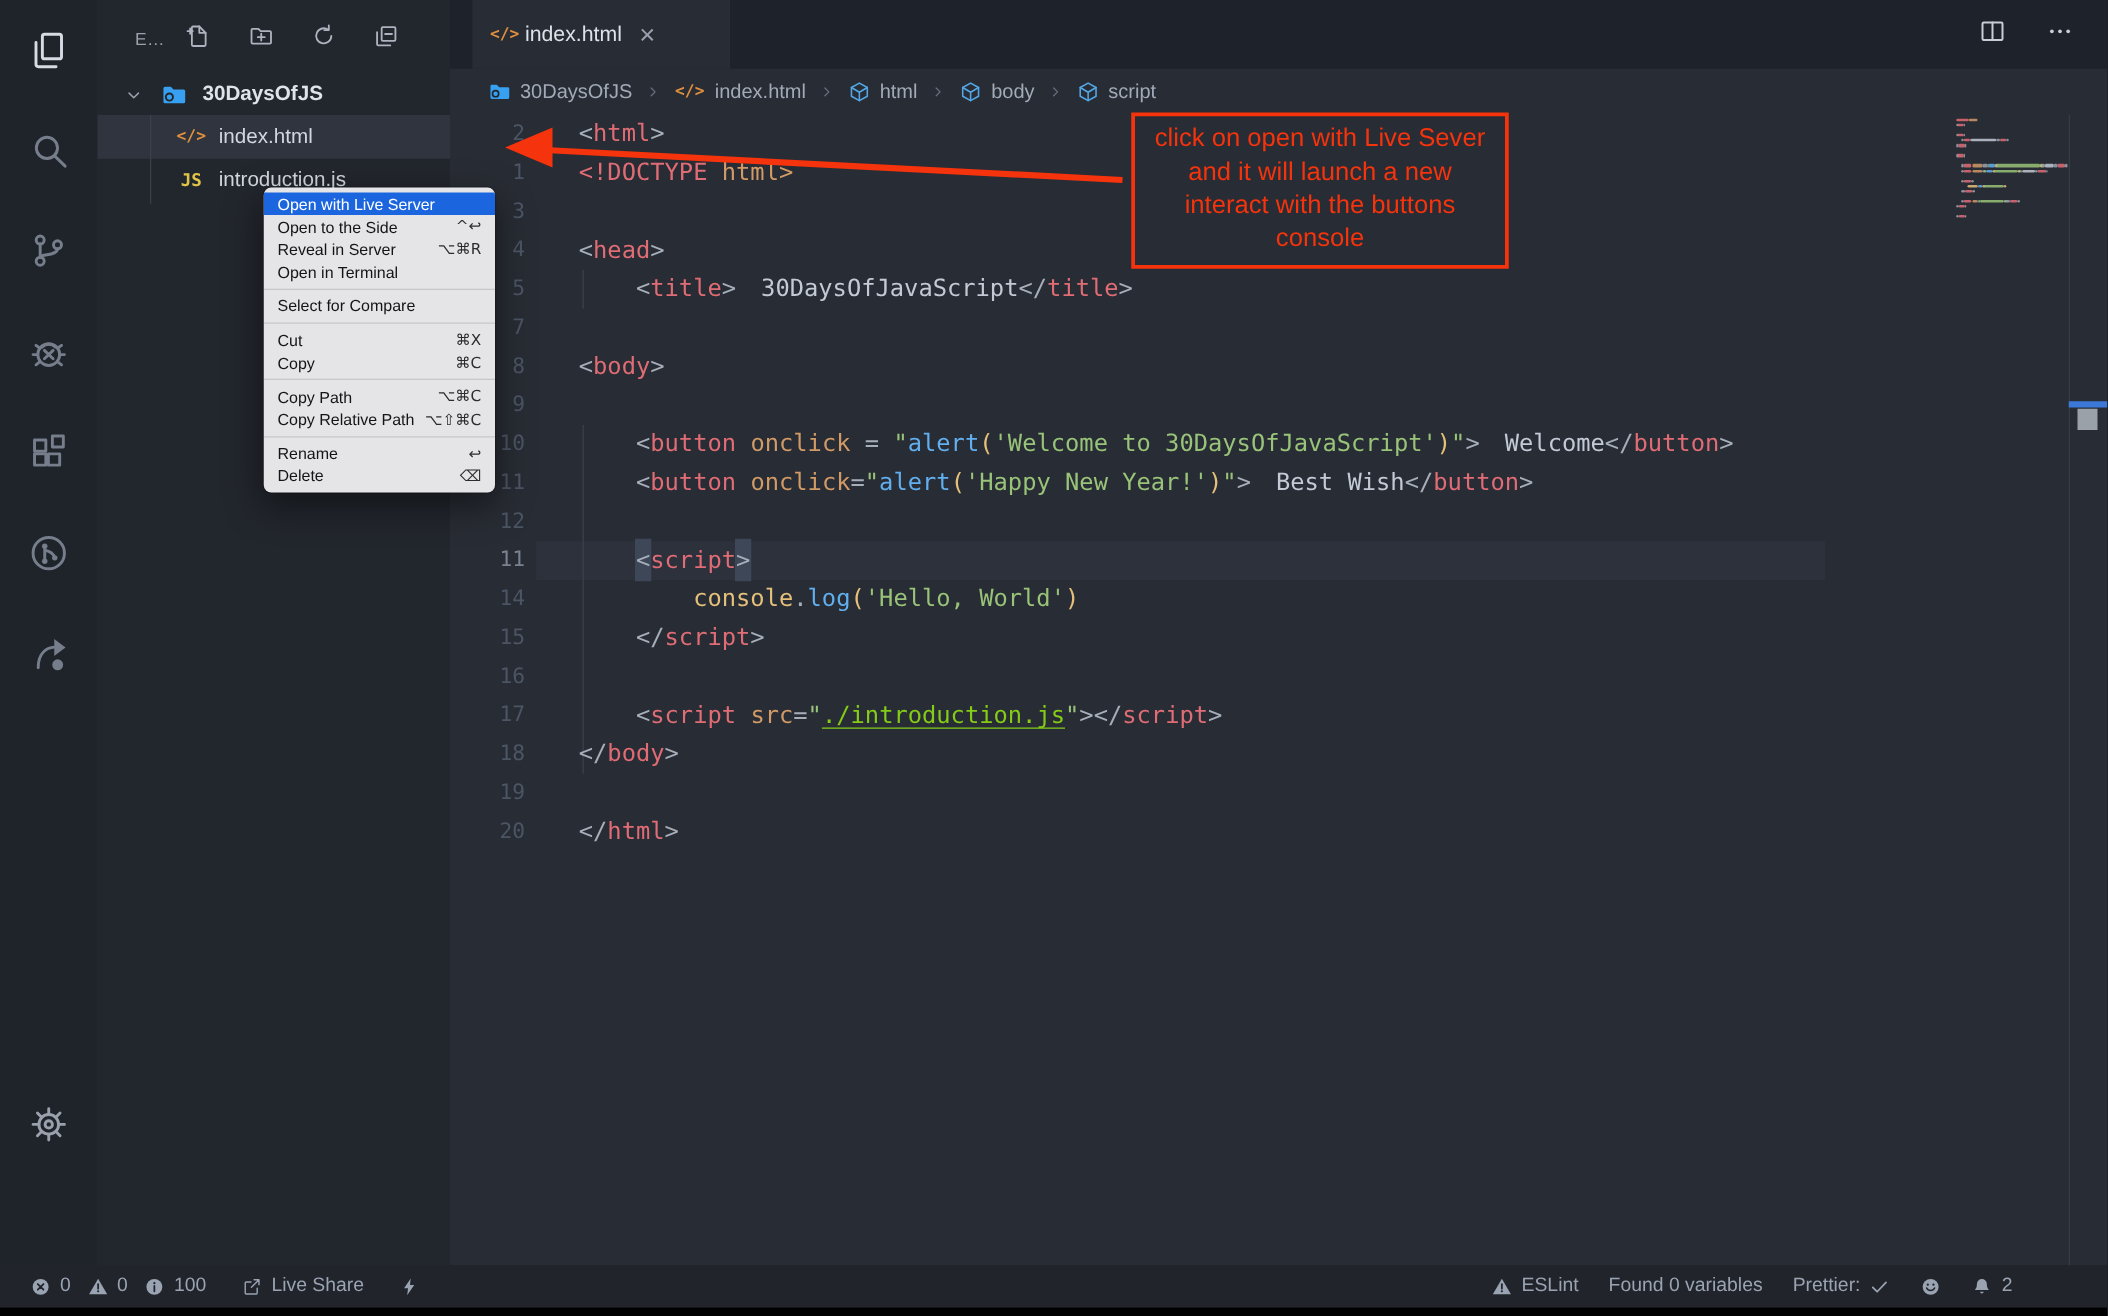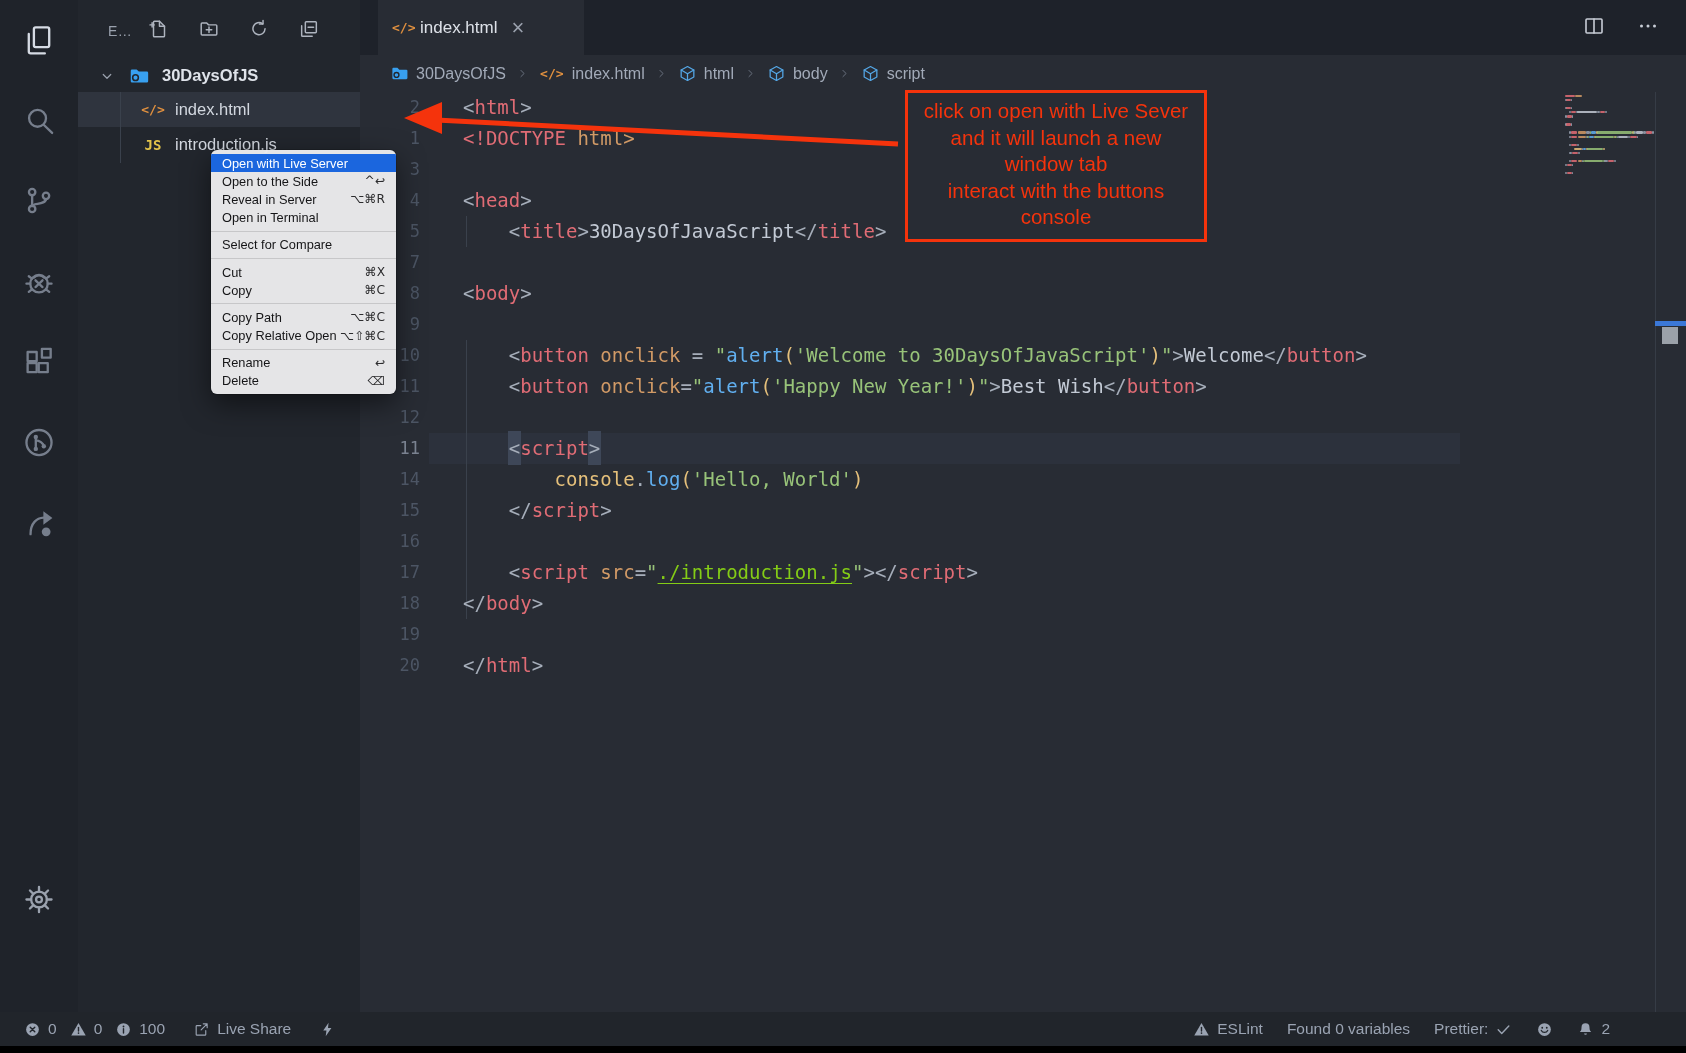--- a/index.html
+++ b/index.html
@@ -48,21 +48,21 @@
   .bc-sep{width:15px;height:15px;color:#68707e;}
 
   .code{position:absolute;left:0;top:92px;right:0;}
   .code-line{display:flex;height:31px;position:relative;font-family:"DejaVu Sans Mono",monospace;font-size:19px;line-height:31px;}
   .code-line .ln{flex:none;width:60px;text-align:right;color:#4c5564;font-size:17px;}
   .code-line .lc{padding-left:43px;white-space:pre;z-index:1;}
   .code-line.current .ln{color:#7a8290;}
   .code-line.current::after{content:"";position:absolute;left:69px;right:226px;top:0;bottom:0;background:#2c313c;z-index:0;}
   .tk-tag{color:#e06c75;} .tk-attr{color:#d19a66;} .tk-str{color:#98c379;}
   .tk-stru{color:#84cc16;text-decoration:underline;text-underline-offset:4px;}
-  .tk-fn{color:#61afef;} .tk-gold{color:#e5c07b;} .tk-pun{color:#a6aeba;} .tk-txt{color:#c3cad5;} .tk-sp{}
+  .tk-fn{color:#61afef;} .tk-gold{color:#e5c07b;} .tk-pun{color:#a6aeba;} .tk-txt{color:#c3cad5;margin-left:20px;} .tk-sp{}
   .tk-box{background:#3e4758;padding:6px 1px;margin:0 -1px;}
   .indent-guide{position:absolute;left:106px;width:1px;background:#3a414c;}
   .ig-head{top:124px;height:31px;} .ig-body{top:248px;height:279px;}
 
   .minimap{position:absolute;left:1205px;top:95px;width:120px;height:92px;cursor:pointer;}
   .mm-seg{position:absolute;height:2.3px;border-radius:1px;opacity:.85;}
   .ruler-line{position:absolute;left:1295px;top:92px;bottom:0;width:1px;background:#363c46;}
   .ruler-cursor{position:absolute;left:1295px;top:321px;width:31px;height:5px;background:#3b78d8;}
   .ruler-selection{position:absolute;left:1302px;top:327px;width:16px;height:17px;background:#9ba1a9;}
 
@@ -479,38 +479,37 @@
       <div class="cm-item" data-name="menu-item-copy">
         <span data-name="menu-item-label">Copy</span>
         <span class="cm-shortcut" data-name="menu-item-shortcut">⌘C</span>
       </div>
       <div class="cm-sep" data-name="menu-separator"></div>
       <div class="cm-item" data-name="menu-item-copy-path">
         <span data-name="menu-item-label">Copy Path</span>
         <span class="cm-shortcut" data-name="menu-item-shortcut">⌥⌘C</span>
       </div>
       <div class="cm-item" data-name="menu-item-copy-relative-path">
-        <span data-name="menu-item-label">Copy Relative Open</span>
+        <span data-name="menu-item-label">Copy Relative Path</span>
         <span class="cm-shortcut" data-name="menu-item-shortcut">⌥⇧⌘C</span>
       </div>
       <div class="cm-sep" data-name="menu-separator"></div>
       <div class="cm-item" data-name="menu-item-rename">
         <span data-name="menu-item-label">Rename</span>
         <span class="cm-shortcut" data-name="menu-item-shortcut">↩</span>
       </div>
       <div class="cm-item" data-name="menu-item-delete">
         <span data-name="menu-item-label">Delete</span>
         <span class="cm-shortcut" data-name="menu-item-shortcut">⌫</span>
       </div>
     </div>
 
   <div class="ann" data-name="annotation-box" id="annotation">
       <div data-name="annotation-line">click on open with Live Sever</div>
       <div data-name="annotation-line">and it will launch a new</div>
-      <div data-name="annotation-line">window tab</div>
       <div data-name="annotation-line">interact with the buttons</div>
       <div data-name="annotation-line">console</div>
     </div>
 
   <svg class="arrow-overlay" width="1686" height="1053" viewBox="0 0 1686 1053" data-name="annotation-arrow">
     <line x1="898" y1="144" x2="436" y2="120" stroke="#f5330c" stroke-width="5"></line>
     <polygon points="404,118 442,102 442,134" fill="#f5330c"></polygon>
   </svg>
 
   <div class="status-bar" data-name="status-bar">

